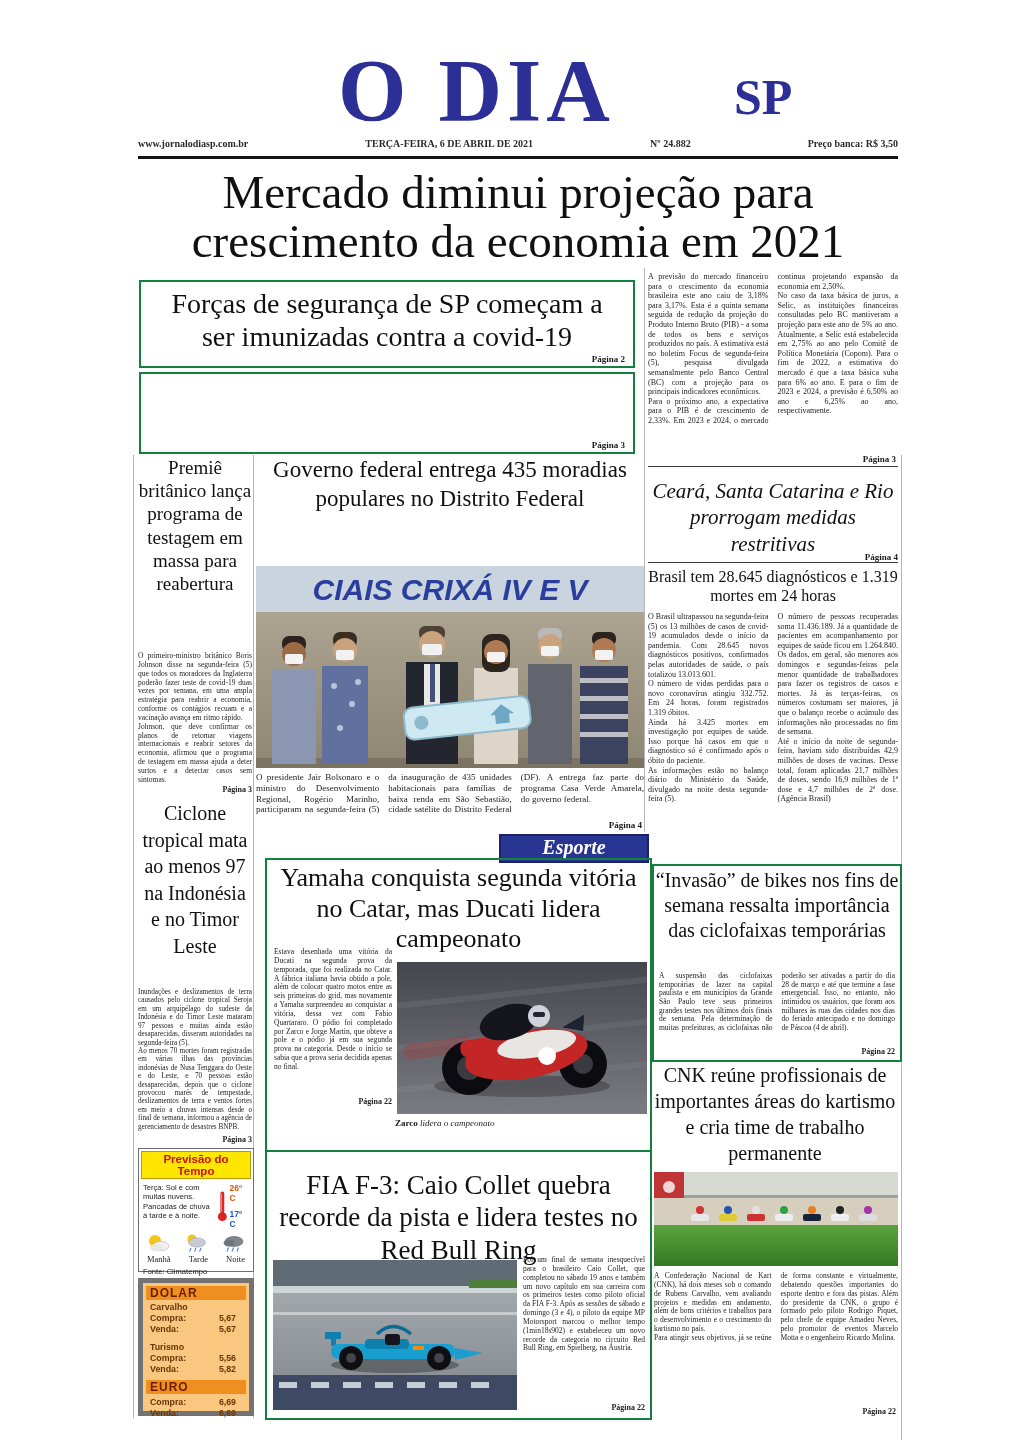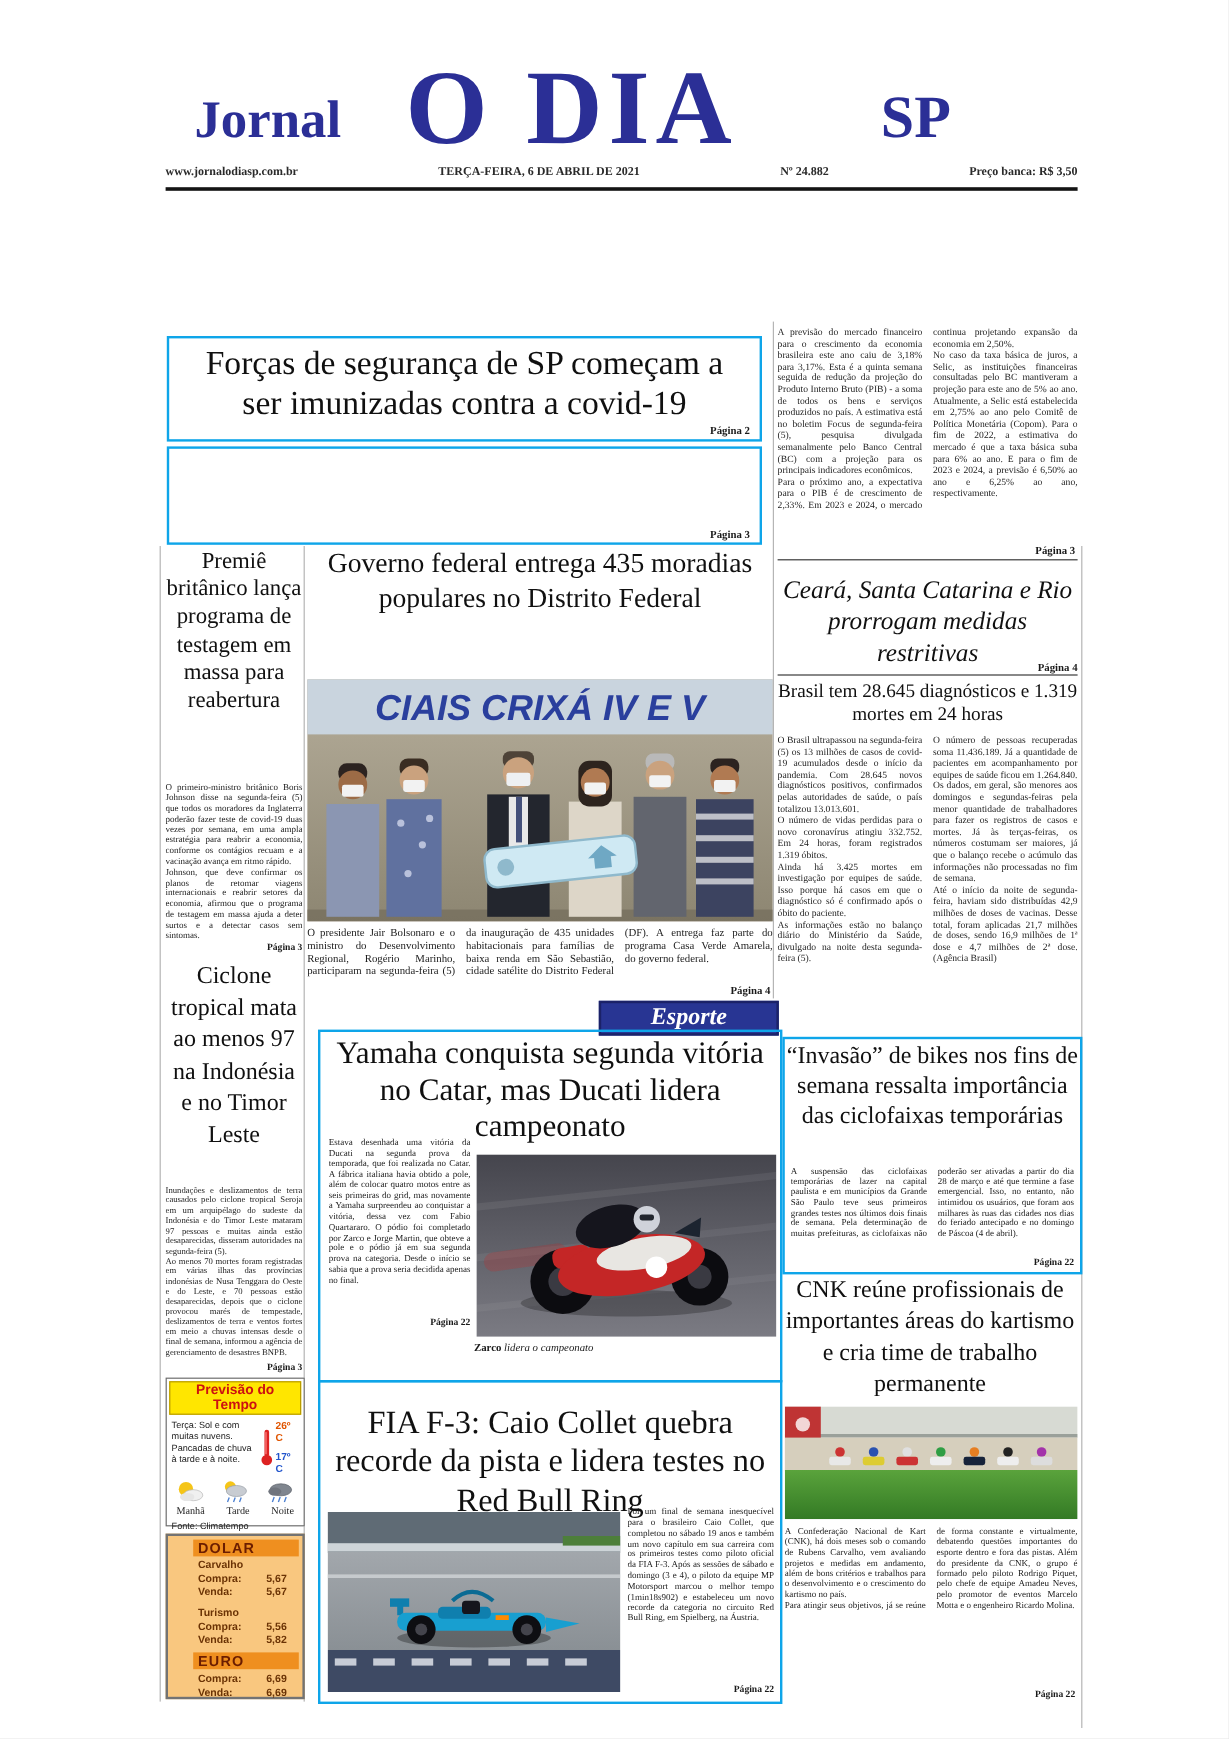--- a/index.html
+++ b/index.html
@@ -8,67 +8,67 @@
   .abs{position:absolute;}
   .blue{color:#2b2f96;}
   .hl{font-family:"Liberation Serif",serif;text-align:center;color:#101010;}
   .jbody{font-family:"Liberation Serif",serif;text-align:justify;white-space:pre-line;
          color:#1c1c1c;overflow:hidden;line-height:1.2;}
   .cols2{column-count:2;column-gap:9px;}
   .cols3{column-count:3;column-gap:9px;}
   .pref{position:absolute;font-size:9px;font-weight:bold;background:#fff;padding-left:4px;}
   .vrule{position:absolute;width:1px;background:#b5b5b5;}
   .hrule{position:absolute;height:1px;background:#3a3a3a;}
-  .boxed{position:absolute;border:2px solid #0ea5e9;}
+  .boxed{position:absolute;border:2px solid #15803d;}
   .infoline{display:flex;justify-content:space-between;align-items:flex-end;
             font-size:10px;font-weight:bold;color:#2a2a2a;
             border-bottom:3px solid #141414;padding-bottom:7px;}
   .esporte{background:#283593;border:2px solid #1b2268;color:#ffffff;
            font-style:italic;font-weight:bold;font-size:20px;text-align:center;line-height:23px;}
   .weather{border:1px solid #6e6e6e;font-family:"Liberation Sans",sans-serif;background:#fff;}
   .weather-header{background:#ffe600;color:#cc1111;font-weight:bold;font-size:11.5px;
                   border:1px solid #b89b00;margin:2px;padding:1px 3px;text-align:center;}
   .weather-top{display:flex;gap:4px;padding:2px 3px 0 4px;}
   .weather-forecast{font-size:7.6px;line-height:1.25;color:#222;width:72px;}
   .weather-thermo{display:flex;gap:2px;align-items:center;}
   .temps{display:flex;flex-direction:column;gap:6px;font-size:8.5px;font-weight:bold;}
   .temp-high{color:#e05500;}
   .temp-low{color:#2255cc;}
   .weather-icons{display:flex;justify-content:space-between;padding:4px 7px 0 7px;}
   .weather-periods{display:flex;justify-content:space-between;padding:1px 8px 0 8px;
                    font-family:"Liberation Serif",serif;font-size:8.5px;color:#222;}
   .weather-source{font-size:7.6px;padding:3px 0 2px 4px;color:#222;}
-  .fx{background:#f9c77f;border:2px solid #737373;font-family:"Liberation Sans",sans-serif;
-      color:#6b3305;padding:3px 3px 4px 21px;box-sizing:border-box;}
+  .fx{background:#f9c77f;border:5px solid #737373;font-family:"Liberation Sans",sans-serif;
+      color:#6b3305;padding:3px 3px 4px 3px;box-sizing:border-box;}
   .fx-header{background:#ef8f1f;color:#6b1d00;font-weight:bold;font-size:12px;
              padding:0 4px;letter-spacing:1px;}
   .fx-label{font-weight:bold;font-size:8.8px;padding:2px 4px 0 4px;}
   .fx-row{display:flex;justify-content:space-between;font-weight:bold;font-size:8.8px;
           padding:1px 10px 0 4px;}
   .caption-strong{font-weight:bold;margin-top:17px;}
   .caption-it{font-style:italic;}
 </style>
 </head>
 <body>
 
 <div class="page">
 
   <div class="abs" style="left:0;top:0;width:1024px;height:140px;">
-    <span class="abs blue" style="left:162px;top:74px;font-size:44px;font-weight:bold;">Jornal</span>
     <span class="abs blue" style="left:338px;top:40px;font-size:88px;font-weight:bold;letter-spacing:5px;">O DIA</span>
     <span class="abs blue" style="left:734px;top:68px;font-size:50px;font-weight:bold;">SP</span>
   </div>
 
   <div class="abs infoline" style="left:138px;top:138px;width:760px;">
     <span>www.jornalodiasp.com.br</span>
     <span>TERÇA-FEIRA, 6 DE ABRIL DE 2021</span>
     <span>Nº 24.882</span>
     <span>Preço banca: R$ 3,50</span>
   </div>
 
+  <div class="abs hl" style="left:138px;top:168px;width:760px;font-size:47px;line-height:1.04;">Mercado diminui projeção para crescimento da economia em 2021</div>
 
   <div class="boxed" style="left:139px;top:280px;width:492px;height:84px;">
     <div class="hl" style="font-size:28px;line-height:1.18;padding:5px 12px 0 12px;">Forças de segurança de SP começam a ser imunizadas contra a covid-19</div>
     <span class="pref" style="right:8px;bottom:2px;">Página 2</span>
   </div>
   <div class="boxed" style="left:139px;top:372px;width:492px;height:78px;">
     <span class="pref" style="right:8px;bottom:2px;">Página 3</span>
   </div>
 
   <div class="abs" style="left:648px;top:272px;width:250px;height:192px;">

